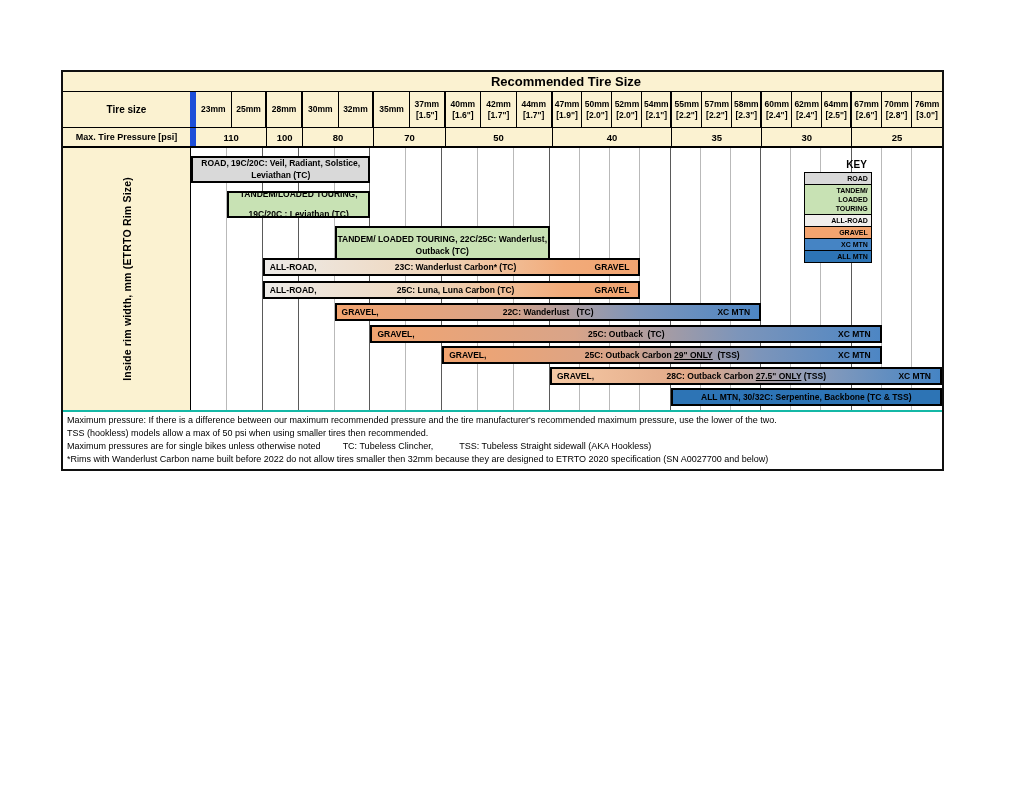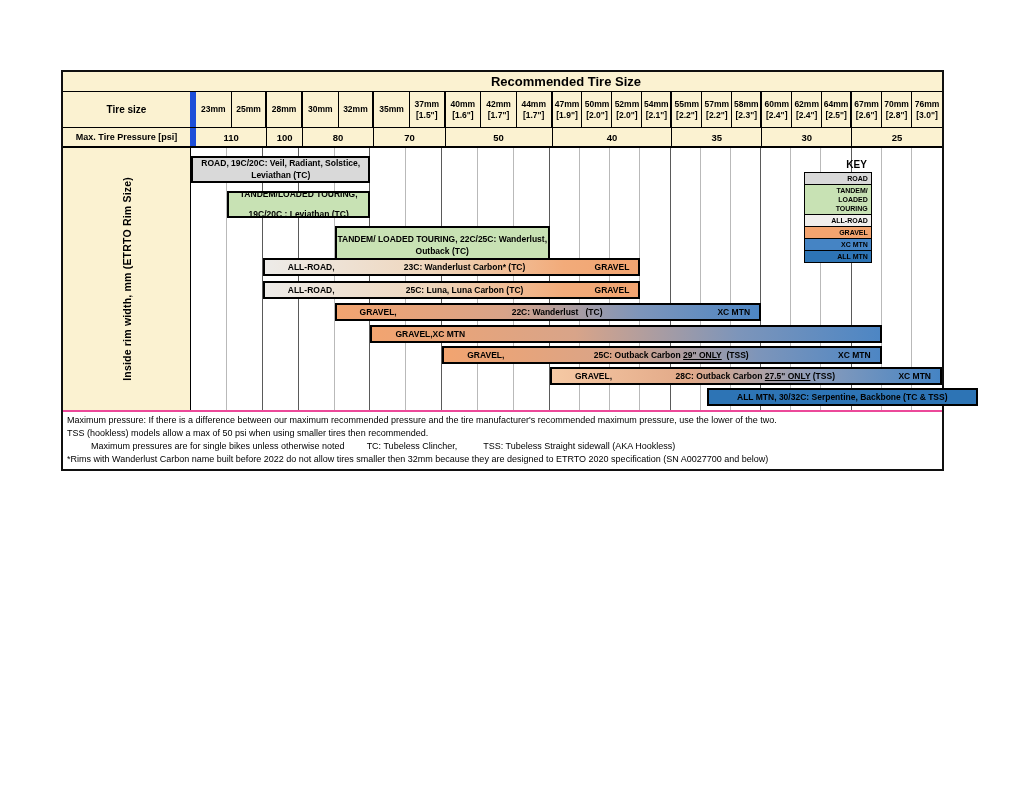--- a/index.html
+++ b/index.html
@@ -32,40 +32,40 @@
   .yaxis-text{writing-mode:vertical-rl;transform:rotate(180deg);font-weight:bold;font-size:10.5px;letter-spacing:.2px;}
   .plot{flex:1;position:relative;}
   .gridlines{position:absolute;inset:0;display:grid;}
   .gline{border-right:1px solid #b9b9b9;height:100%;}
   .gline.strong{border-right:1px solid #5a5a5a;}
   .gline:last-child{border-right:none;}
 
   .bar{position:absolute;box-sizing:border-box;border:2px solid #000;display:flex;align-items:center;
        font-size:8.5px;font-weight:bold;white-space:nowrap;overflow:hidden;}
   .bar.multi{flex-direction:column;justify-content:center;line-height:11.5px;text-align:center;}
-  .bl{padding-left:23px;}
+  .bl{padding-left:5px;}
   .bc{flex:1;text-align:center;}
   .br{padding-right:9px;}
   .bar-road{background:#d9d9d9;}
   .bar-tandem{background:#c8e2b4;}
   .bar-ar-gr{background:linear-gradient(90deg,#edebe8 0%,#efd6bc 45%,#f2ab7a 80%,#f2a470 100%);}
   .bar-gr-xc{background:linear-gradient(90deg,#f2a470 0%,#d8a489 40%,#7d95ba 72%,#4d86c4 100%);}
   .bar-gr-xc-light{background:linear-gradient(90deg,#f6c9a4 0%,#e2a988 35%,#8a9cbb 68%,#4584c4 100%);}
-  .bar-allmtn{background:#2d74b5;margin-left:36px;}
+  .bar-allmtn{background:#2d74b5;}
   .u{text-decoration:underline;}
 
   .legend{position:absolute;left:81.6%;top:11px;width:68px;}
   .legend-title{font-size:10px;font-weight:bold;text-align:right;padding-right:5px;margin-bottom:2px;}
   .legend-box{border:1px solid #000;background:#fff;}
   .legend-row{font-size:7px;font-weight:bold;text-align:right;padding:1px 3px;line-height:9px;
               border-bottom:1px solid #000;}
   .legend-row:last-child{border-bottom:none;}
 
-  .footnotes{border-top:2px solid #ec4899;background:#fff;padding:2px 4px 3px;font-size:9px;line-height:13px;}
-  .fn-part.gap1{margin-right:22px;margin-left:24px;}
+  .footnotes{border-top:2px solid #14b8a6;background:#fff;padding:2px 4px 3px;font-size:9px;line-height:13px;}
+  .fn-part.gap1{margin-right:22px;}
   .fn-part.gap2{margin-right:26px;}
 </style>
 </head>
 <body>
 
 <div class="page">
   <div class="chart">
 
     <div class="title-row">
       <div class="title-spacer"></div>
@@ -232,20 +232,21 @@
               <div class="bc">25C: Luna, Luna Carbon (TC)</div>
               <div class="br">GRAVEL</div>
             </div>
             <div class="bar bar-gr-xc" style="left: 19.1172%; width: 56.7873%; top: 155px; height: 18px;">
               <div class="bl">GRAVEL,</div>
               <div class="bc">22C: Wanderlust&nbsp;&nbsp;&nbsp;(TC)</div>
               <div class="br">XC MTN</div>
             </div>
             <div class="bar bar-gr-xc" style="left: 23.8964%; width: 68.0717%; top: 177px; height: 18px;">
               <div class="bl">GRAVEL,</div>
+              <div class="bc">25C: Outback&nbsp;&nbsp;(TC)</div>
               <div class="br">XC MTN</div>
             </div>
             <div class="bar bar-gr-xc" style="left: 33.455%; width: 58.5131%; top: 198px; height: 18px;">
               <div class="bl">GRAVEL,</div>
               <div class="bc">25C: Outback Carbon <span class="u">29" ONLY</span>&nbsp;&nbsp;(TSS)</div>
               <div class="br">XC MTN</div>
             </div>
             <div class="bar bar-gr-xc-light" style="left: 47.7929%; width: 52.2071%; top: 219px; height: 18px;">
               <div class="bl">GRAVEL,</div>
               <div class="bc">28C: Outback Carbon <span class="u">27.5" ONLY</span> (TSS)</div>

